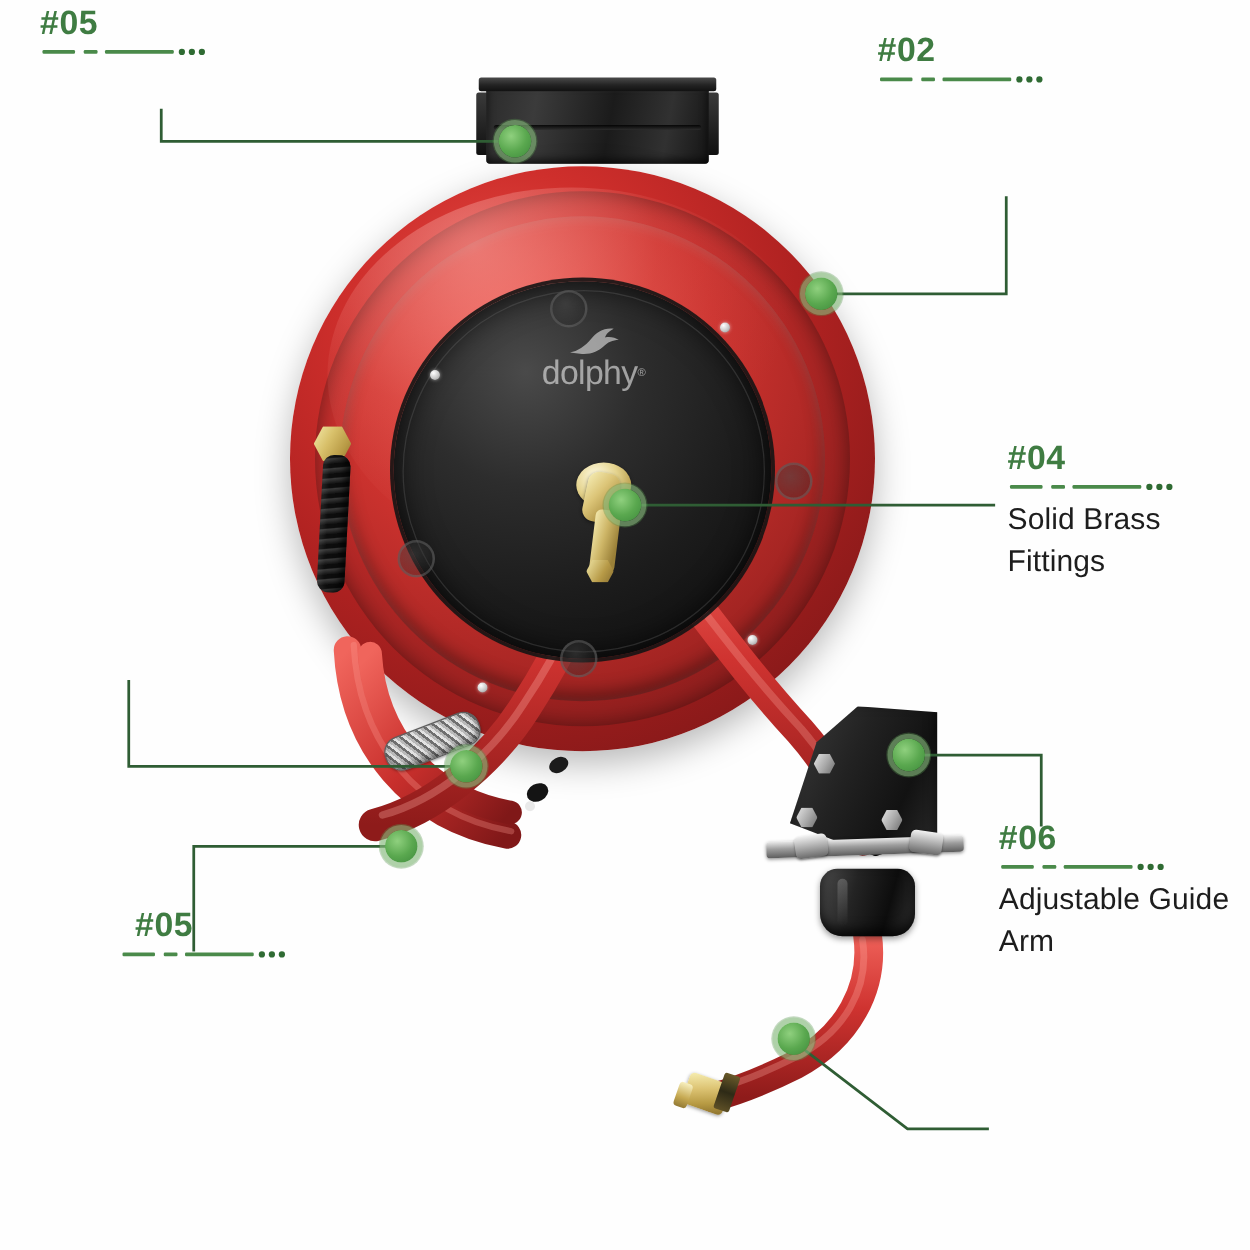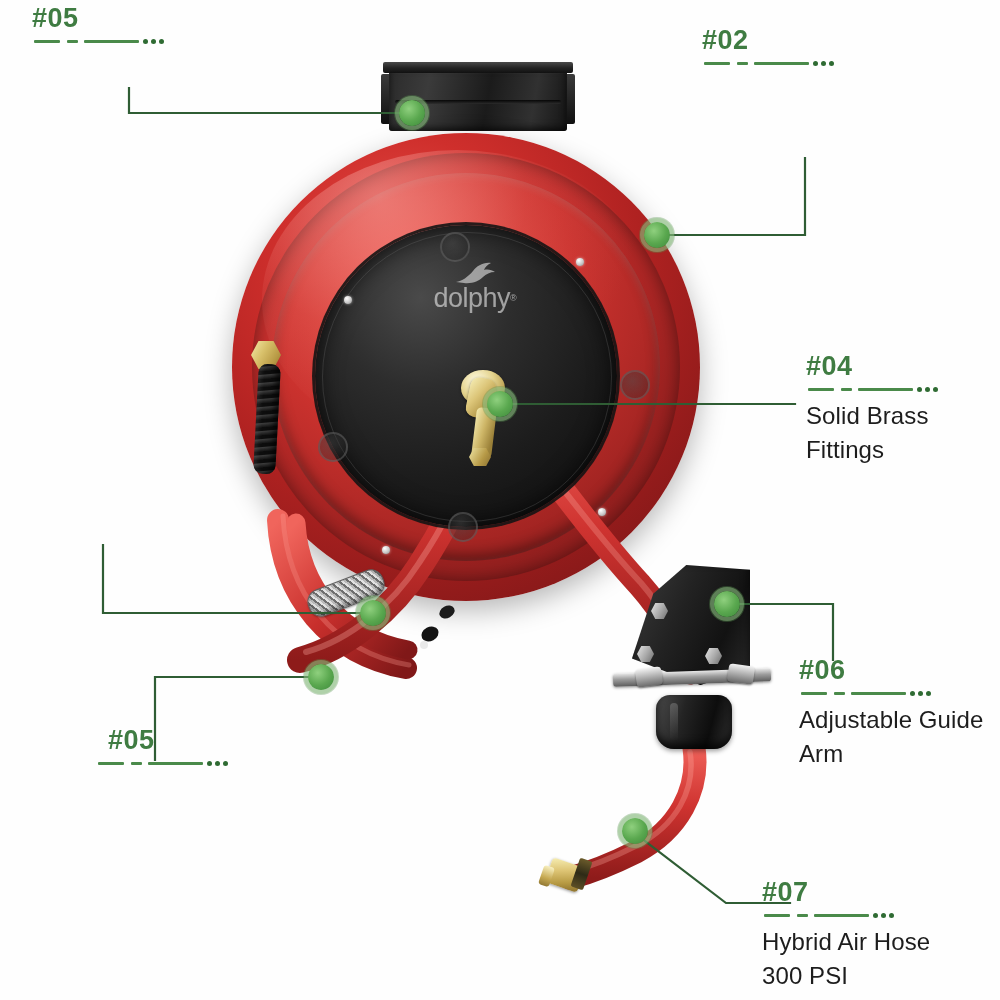--- a/index.html
+++ b/index.html
@@ -406,27 +406,14 @@
       <span class="seg" style="left:33px;width:11px;"></span>
       <span class="seg" style="left:50px;width:55px;"></span>
       <span class="dot" style="left:109px;"></span>
       <span class="dot" style="left:117px;"></span>
       <span class="dot" style="left:125px;"></span>
     </div>
     <div class="txt">Adjustable Guide
 Arm</div>
   </div>
 
-  <div class="callout" style="left:762px;top:878px;">
-    <div class="num">#07</div>
-    <div class="rule">
-      <span class="seg" style="left:0;width:26px;"></span>
-      <span class="seg" style="left:33px;width:11px;"></span>
-      <span class="seg" style="left:50px;width:55px;"></span>
-      <span class="dot" style="left:109px;"></span>
-      <span class="dot" style="left:117px;"></span>
-      <span class="dot" style="left:125px;"></span>
-    </div>
-    <div class="txt">Hybrid Air Hose
-300 PSI</div>
-  </div>
 
 </div>
 
 </body></html>

